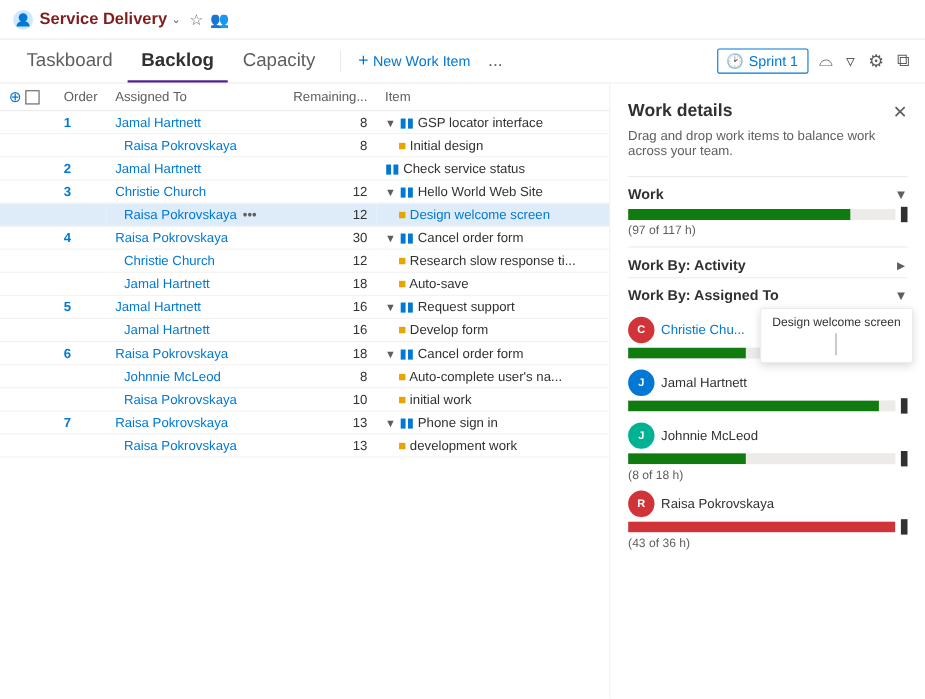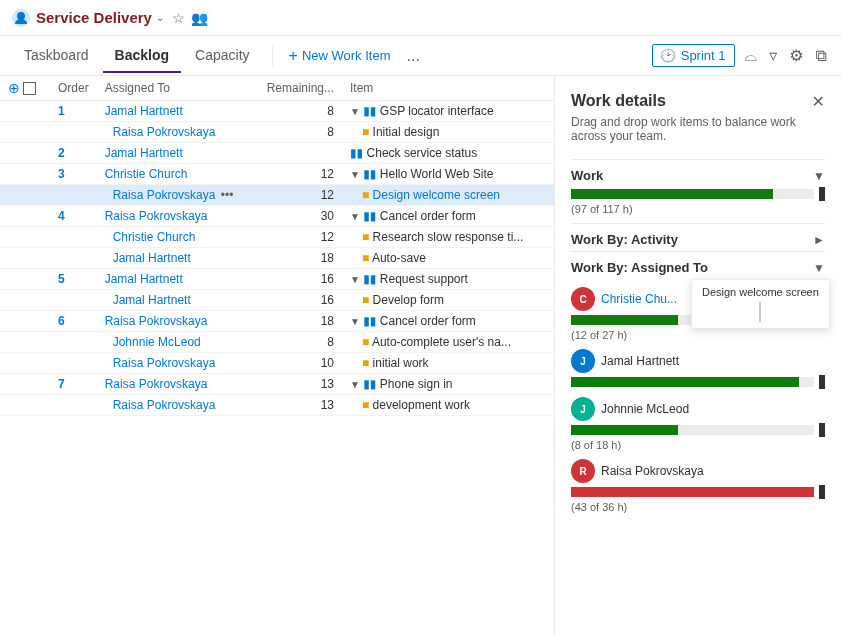--- a/index.html
+++ b/index.html
@@ -8,21 +8,21 @@
     
     .top-bar { display: flex; align-items: center; padding: 6px 12px; border-bottom: 1px solid #edebe9; height: 36px; }
     .top-bar-avatar { width: 18px; height: 18px; border-radius: 50%; background: #d0e8ff; margin-right: 6px; display:flex;align-items:center;justify-content:center; font-size:10px; color:#0078d4; }
     .top-bar-title { font-size: 15px; font-weight: 700; color: #7f1d1d; }
     .top-bar-chevron { margin-left: 4px; color: #605e5c; font-size: 10px; cursor: pointer; }
     .top-bar-star { margin-left: 8px; color: #605e5c; font-size: 14px; cursor: pointer; }
     .top-bar-people { margin-left: 6px; color: #605e5c; font-size: 14px; cursor: pointer; }
 
     
     .nav-tabs { display: flex; align-items: center; padding: 0 12px; border-bottom: 1px solid #edebe9; height: 40px; }
-    .nav-tab { padding: 8px 12px; font-size: 14px; cursor: pointer; color: #605e5c; text-decoration: none; border-bottom: 2px solid transparent; margin-right: 2px; }
+    .nav-tab { padding: 8px 12px; font-size: 17px; cursor: pointer; color: #605e5c; text-decoration: none; border-bottom: 2px solid transparent; margin-right: 2px; }
     .nav-tab.active { color: #323130; font-weight: 600; border-bottom: 2px solid #4c1d95; }
     .nav-divider { width: 1px; height: 20px; background: #edebe9; margin: 0 8px; }
     .nav-new-item { display: flex; align-items: center; color: #0078d4; cursor: pointer; padding: 4px 8px; font-size: 13px; }
     .nav-new-item .plus { font-size: 16px; margin-right: 4px; }
     .nav-more { color: #605e5c; cursor: pointer; padding: 4px 8px; font-size: 16px; }
     .nav-right { margin-left: auto; display: flex; align-items: center; gap: 8px; }
     .sprint-btn { display: flex; align-items: center; gap: 4px; color: #0078d4; cursor: pointer; font-size: 13px; border: 1px solid #0078d4; padding: 3px 8px; border-radius: 2px; }
     .nav-icon-btn { color: #605e5c; cursor: pointer; font-size: 16px; padding: 2px; }
 
     
@@ -344,21 +344,20 @@
             <span>Design welcome screen</span>
             <div style="width:2px;height:20px;background:#ccc;margin:4px auto 0;"></div>
           </div>
         </div>
         <div class="progress-bar-container">
           <div class="progress-bar-bg">
             <div class="progress-bar-fill" style="width:44%;background:#107c10;"></div>
           </div>
           <div class="progress-bar-end"></div>
         </div>
-        <div class="progress-label">(12 of 27 h)</div>
       </div>
 
       <div style="margin-top:8px;">
         <div class="person-row">
           <div class="person-avatar" style="background:#0078d4;">J</div>
           <span class="person-name">Jamal Hartnett</span>
         </div>
         <div class="progress-bar-container">
           <div class="progress-bar-bg">
             <div class="progress-bar-fill" style="width:94%;background:#107c10;"></div>

